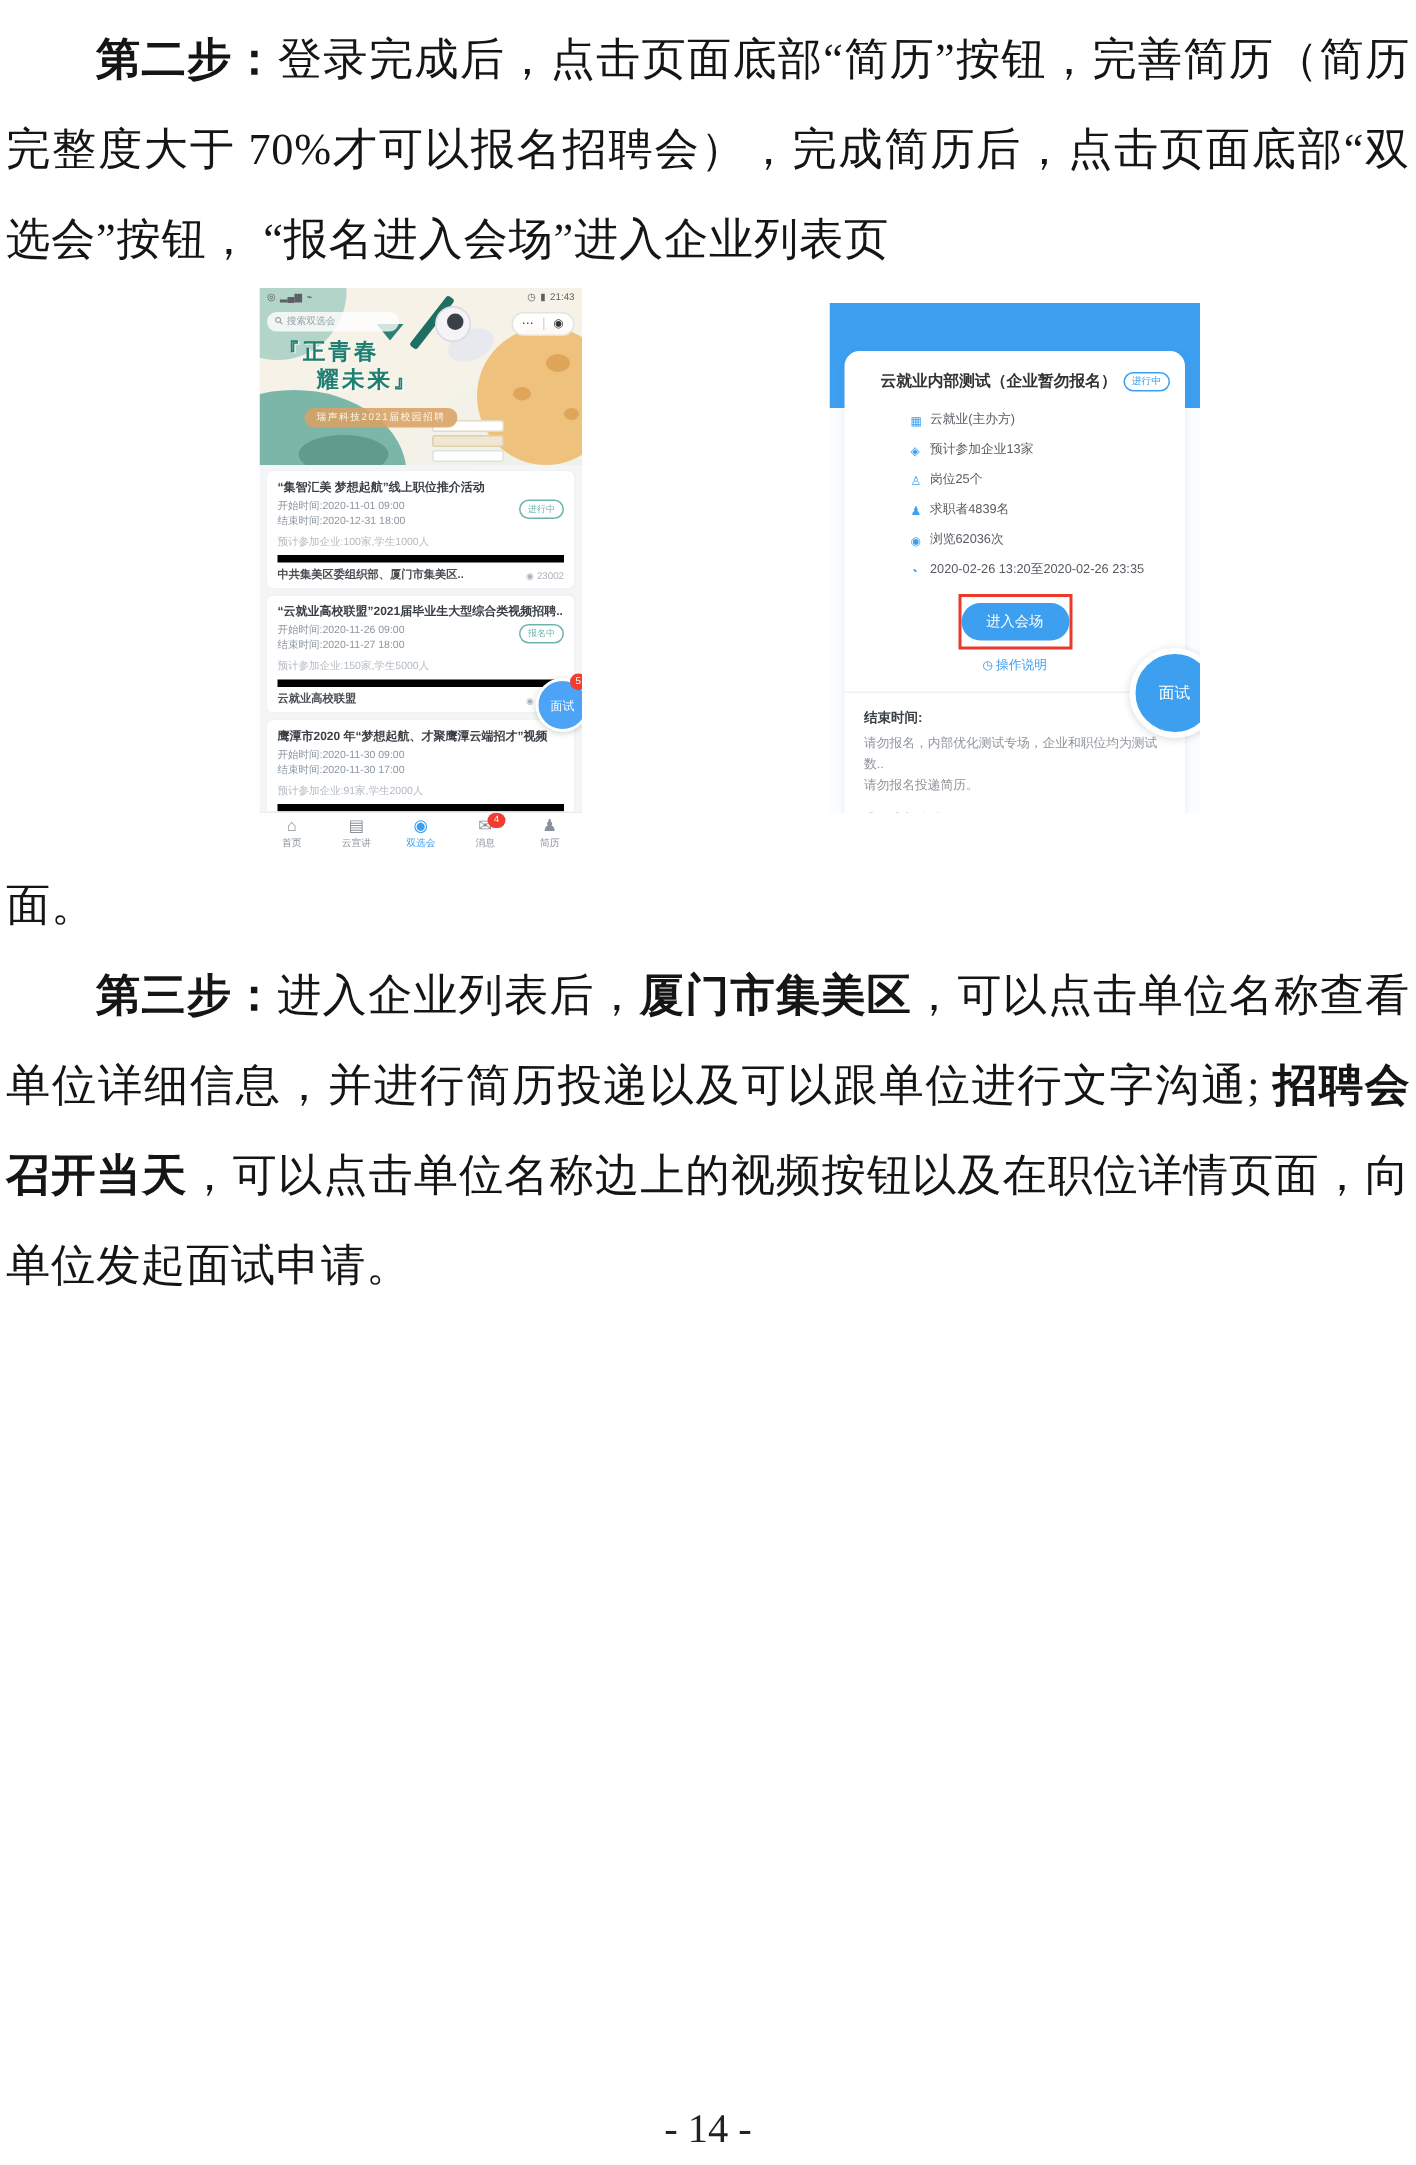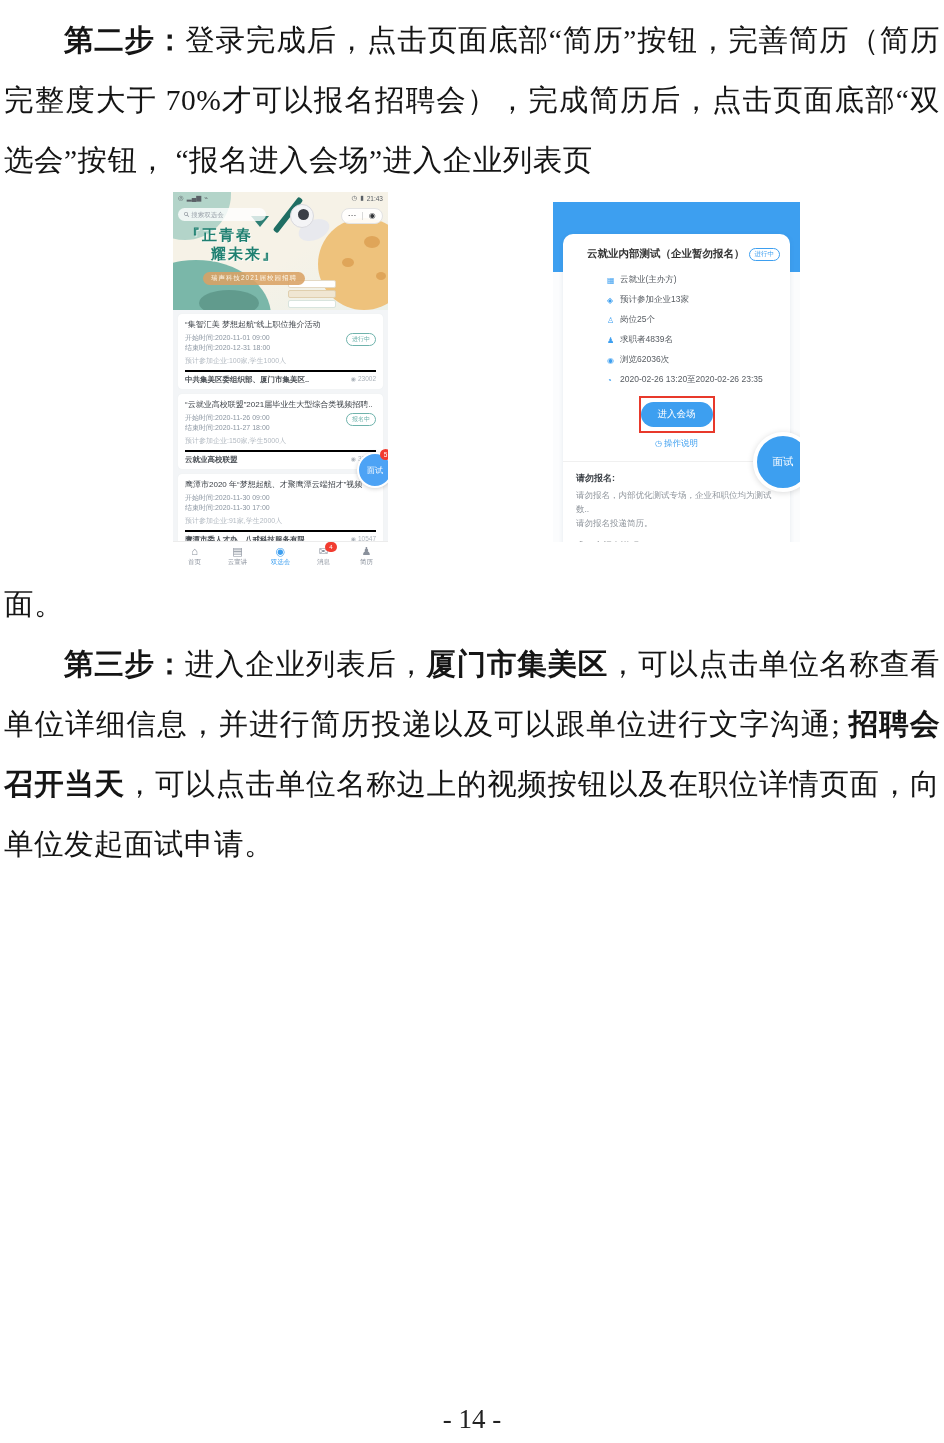--- a/index.html
+++ b/index.html
@@ -55,27 +55,27 @@
   .search-pill{position:absolute;left:5px;top:2px;width:88px;height:13px;background:#ffffffc9;
                border-radius:8px;font-size:6.5px;color:#9aa2aa;line-height:13px;padding-left:6px;box-sizing:border-box}
   .search-pill .mag{display:inline-block;transform:rotate(-45deg);font-size:7px;margin-right:2px;color:#8a929a}
   .capsule{position:absolute;right:5px;top:2px;width:40px;height:14px;background:#ffffffe8;
            border:1px solid #e3e3e3;border-radius:8px;display:flex;align-items:center}
   .capsule span{flex:1;text-align:center;font-size:8px;color:#33363a;line-height:12px}
   .capsule .divv{flex:0 0 1px;height:8px;background:#d9d9d9}
 
   .ev-list{background:#f3f5f7;padding:4px 5px 0;min-height:230px}
   .ev-card{background:#fff;border-radius:4px;padding:5px 7px 4px;margin-bottom:5px;box-shadow:0 0 1px #e3e6e9}
-  .ev-title{font-size:8px;font-weight:normal;color:#3a3f45;white-space:nowrap;overflow:hidden}
+  .ev-title{font-size:8px;font-weight:bold;color:#3a3f45;white-space:nowrap;overflow:hidden}
   .ev-meta{display:flex;justify-content:space-between;align-items:flex-start;margin-top:3px}
   .ev-times{font-size:7px;color:#8b96a2;line-height:10px}
   .ev-badge{border:1px solid #6fb3ac;color:#6fb3ac;font-size:6px;border-radius:7px;padding:1px 5px;white-space:nowrap}
   .ev-expect{font-size:7px;color:#b3bac2;margin-top:3px}
-  .ev-org-row{border-top:2px solid #000000;margin-top:4px;padding-top:3px;
-              display:flex;justify-content:space-between;align-items:flex-start}
+  .ev-org-row{border-top:5px solid #000000;margin-top:4px;padding-top:3px;
+              display:flex;justify-content:space-between;align-items:flex-end}
   .ev-org{font-size:7.5px;font-weight:bold;color:#4a4f55;white-space:nowrap;overflow:hidden;max-width:150px}
   .ev-views{font-size:6.5px;color:#aab1b9;white-space:nowrap}
   .ev-views .eye{font-size:6px;margin-right:2px}
 
   .tabbar{position:absolute;left:0;bottom:0;width:100%;height:32px;background:#fff;
           border-top:1px solid #ececec;display:flex}
   .tab{flex:1;text-align:center;position:relative;padding-top:3px;color:#8a919c;cursor:pointer}
   .tab .t-icon{display:block;font-size:11px;line-height:12px}
   .tab .t-label{display:block;font-size:6.5px;margin-top:1px}
   .tab.active{color:#3d9ff0}
@@ -281,21 +281,21 @@
           <span class="r-dicon">◔</span>
           <span class="r-dtext">2020-02-26 13:20至2020-02-26 23:35</span>
         </div>
       </div>
       <div class="r-btn-area">
         <span class="red-rect"><button class="enter-btn">进入会场</button></span>
       </div>
       <div class="r-help"><span class="hicon">◷</span><span>操作说明</span></div>
       <div class="r-div"></div>
       <div class="r-notes">
-        <div class="r-ntitle">请勿报名:</div>
+        <div class="r-ntitle">结束时间:</div>
         <div class="r-nline">请勿报名，内部优化测试专场，企业和职位均为测试数..</div>
         <div class="r-nline">请勿报名投递简历。</div>
         <div class="r-ntitle mt">求职者报名说明:</div>
 
       </div>
     </div>
     <div class="rfloat">
         <span>面试</span>
       </div>
   </div>

